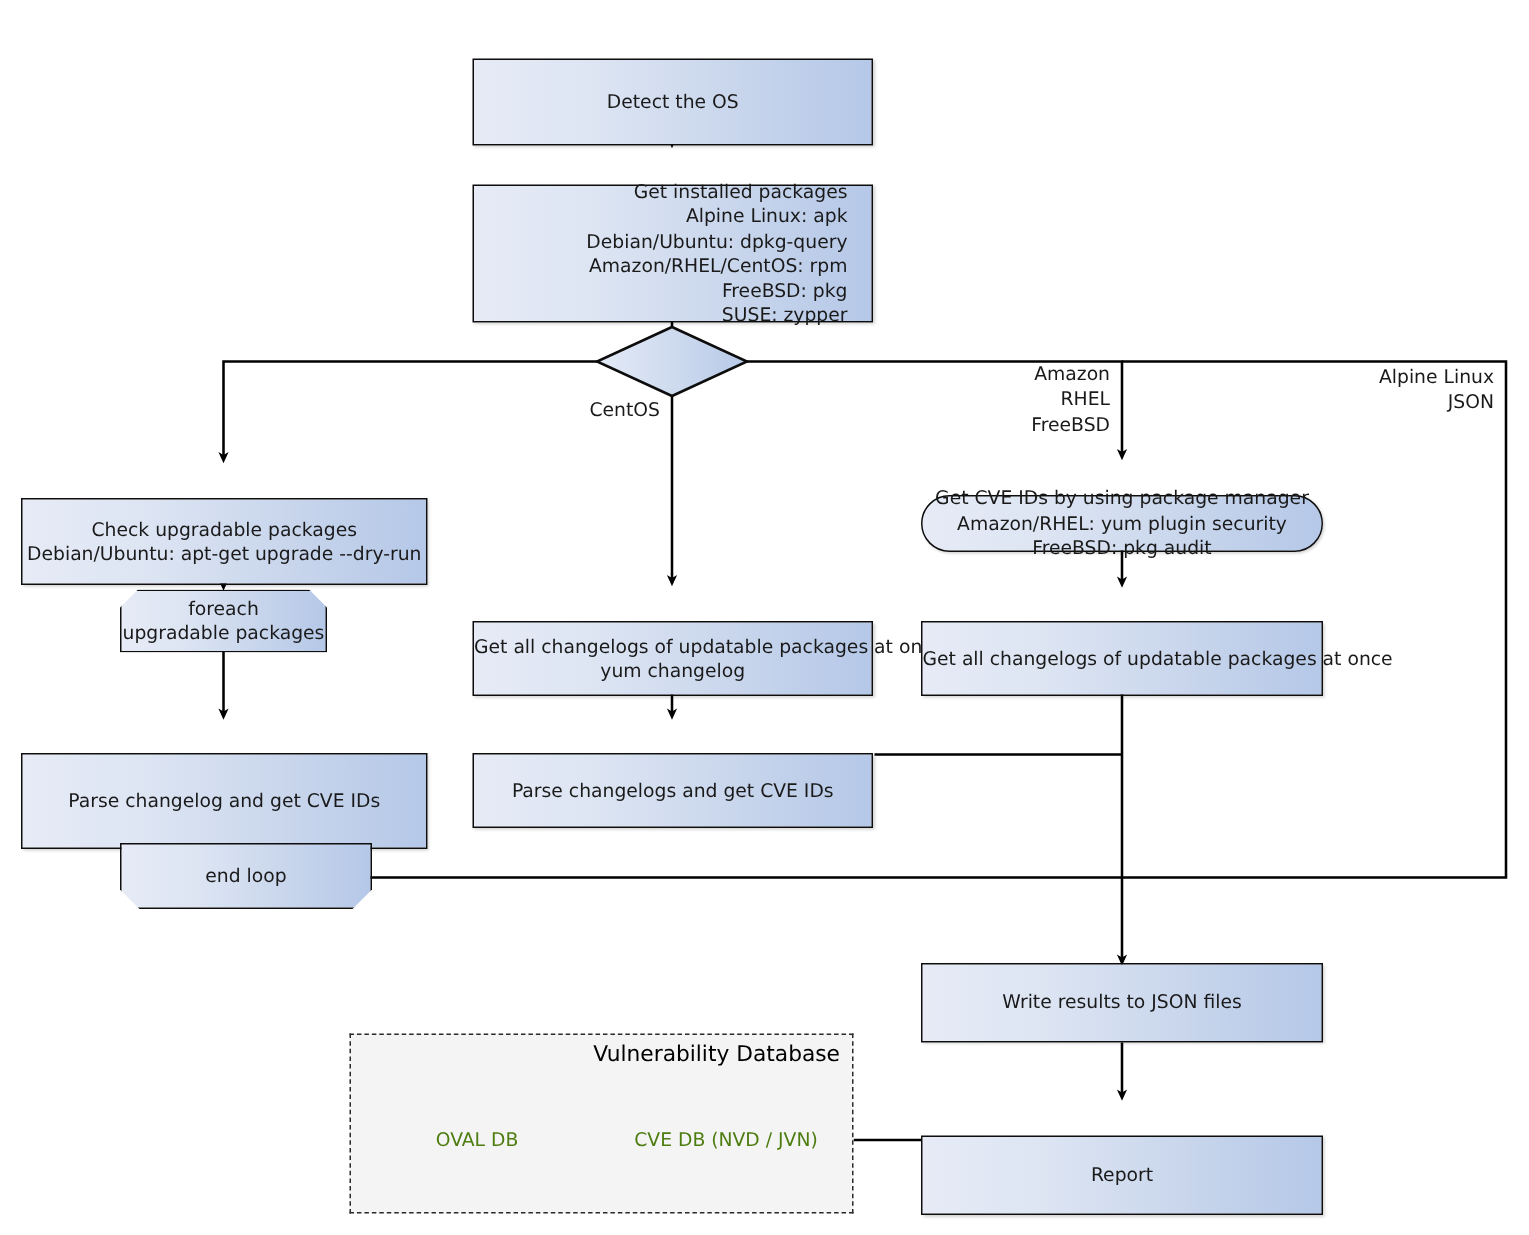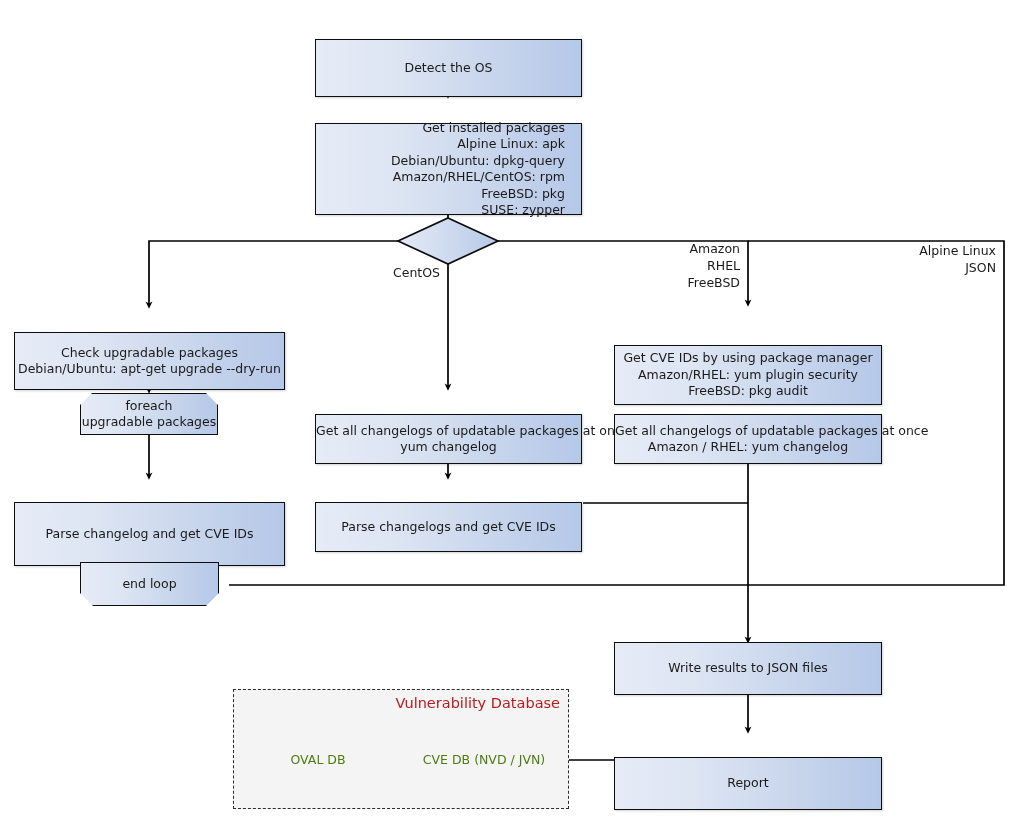--- a/index.html
+++ b/index.html
@@ -74,21 +74,21 @@
     position: absolute;
     box-sizing: border-box;
     border: 1.8px dashed #2b2b2b;
     background: #f4f4f4;
   }
   .db-group-title {
     position: absolute;
     right: 8px;
     top: 5px;
     font-size: 14.5px;
-    color: #b91c1c;
+    color: #000000;
     white-space: nowrap;
   }
   .cyl-label {
     position: absolute;
     text-align: center;
     font-size: 12.5px;
     color: #4d7c0f;
     white-space: nowrap;
   }
 </style>
@@ -207,47 +207,46 @@
       <div>upgradable  packages</div>
     </div>
   </div>
 
   <div class="node box" style="left:14px; top:478px; width:271px; height:64px;">
     <div class="txt">
       <div>Parse changelog and get  CVE IDs</div>
     </div>
   </div>
 
-  <div class="node loop-bottom" style="left:80px; top:562px; width:139px; height:44px;">
+  <div class="node loop-bottom" style="left:80px; top:562px; width:168px; height:44px;">
     <div class="txt">end loop</div>
   </div>
 
   <div class="node box overflow-txt" style="left:315px; top:390px; width:267px; height:50px;">
     <div class="txt">
       <div>Get all changelogs of updatable packages at once</div>
       <div>yum changelog</div>
     </div>
   </div>
 
   <div class="node box" style="left:315px; top:478px; width:267px; height:50px;">
     <div class="txt">Parse changelogs and get CVE IDs</div>
   </div>
 
-  <div class="node box" style="left:614px; top:321px; width:268px; height:60px;">
+  <div class="node box" style="left:614px; top:306px; width:268px; height:38px;border-radius:20px;">
     <div class="txt">
       <div>Get CVE IDs by using package manager</div>
       <div>Amazon/RHEL: yum plugin security</div>
       <div>FreeBSD: pkg audit</div>
     </div>
   </div>
 
   <div class="node box overflow-txt" style="left:614px; top:390px; width:268px; height:50px;">
     <div class="txt">
       <div>Get all changelogs of updatable packages at once</div>
-      <div>Amazon / RHEL: yum changelog</div>
     </div>
   </div>
 
   <div class="node box" style="left:614px; top:618px; width:268px; height:53px;justify-content:center;">
     <div class="txt">Write results to JSON files</div>
   </div>
 
   <div class="node box" style="left:614px; top:733px; width:268px; height:53px;">
     <div class="txt">Report</div>
   </div>

